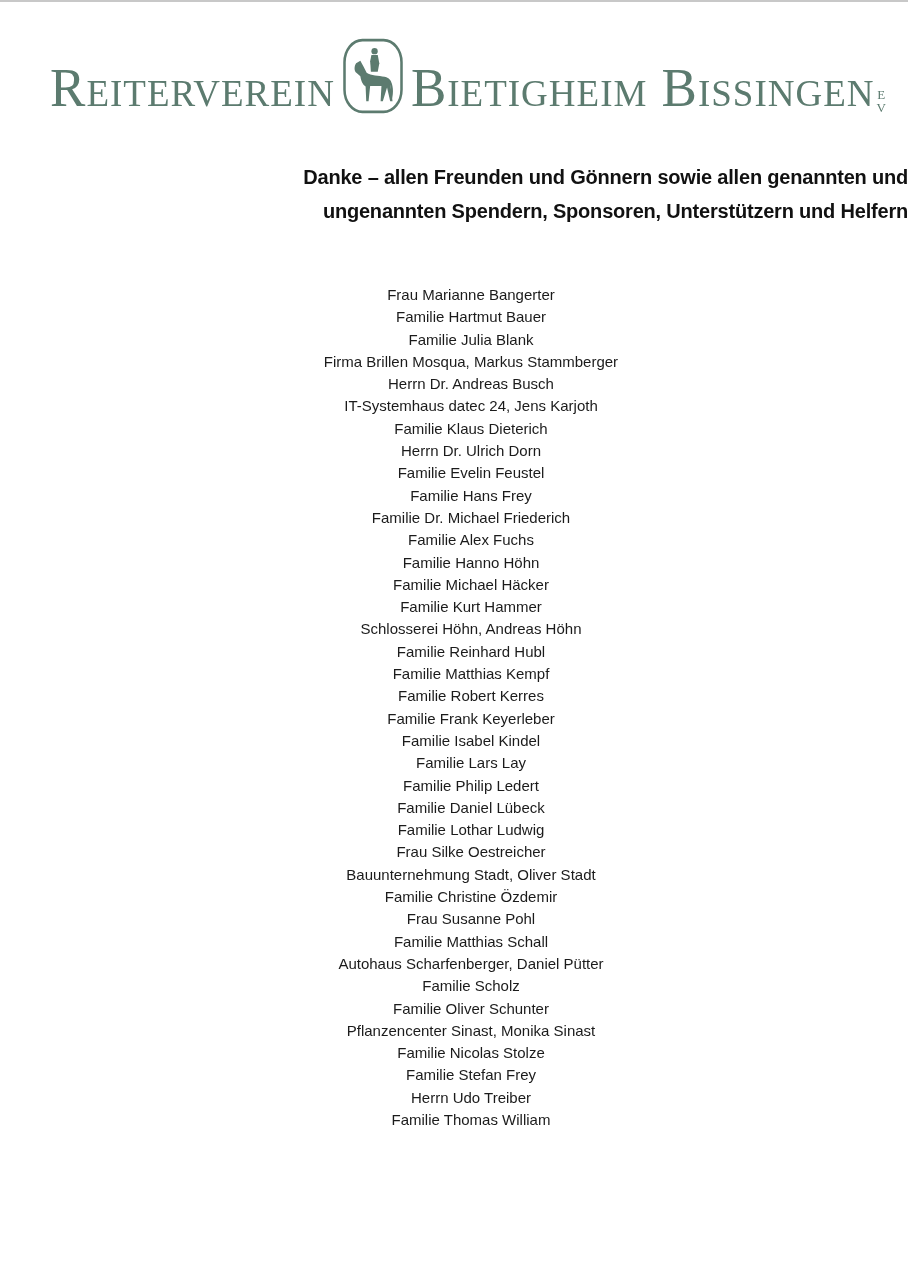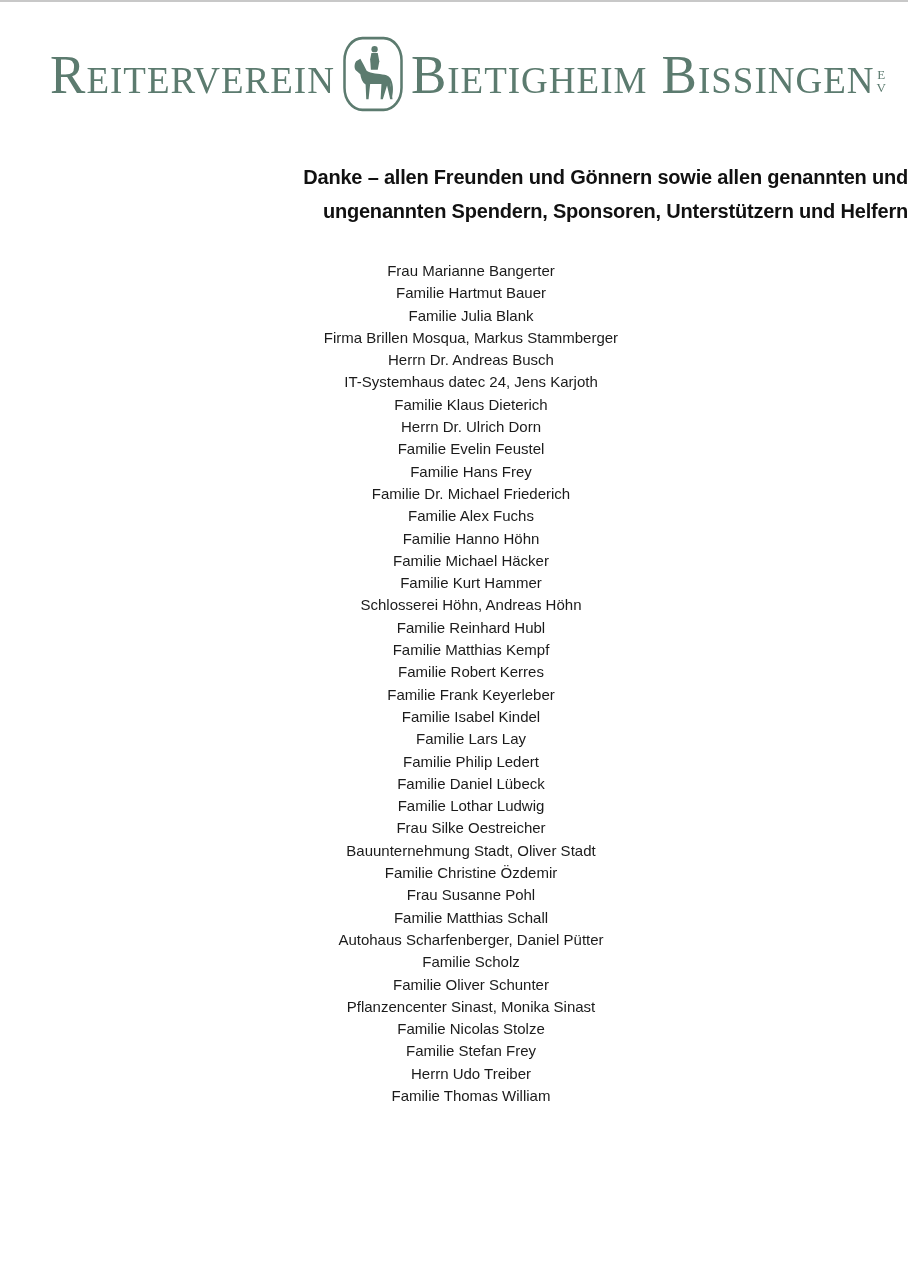--- a/index.html
+++ b/index.html
@@ -15,21 +15,21 @@
   .top-border {
     width: 100%;
     height: 2px;
     background: #c8c8c8;
   }
   
   .logo-row {
     margin-top: 32px;
     height: 80px;
     display: flex;
-    align-items: center;
+    align-items: flex-end;
     justify-content: center;
     color: var(--logo-color, #5c7b6f);
     margin-left: 28px;
   }
   .logo-text {
     font-family: "Liberation Serif", serif;
     font-variant: small-caps;
     font-size: 53px;
     line-height: 1;
     letter-spacing: 1px;
@@ -58,21 +58,21 @@
     margin-top: 46px;
     text-align: right;
     font-weight: bold;
     font-size: 20px;
     line-height: 34px;
     letter-spacing: -0.2px;
     color: #111111;
   }
   
   .donor-list {
-    margin-top: 32px;
+    margin-top: 56px;
     padding-left: 34px; 
     text-align: center;
     font-size: 15px;
     line-height: 22.3px;
     color: #1b1b1b;
   }
 </style>
 </head>
 <body>
 

